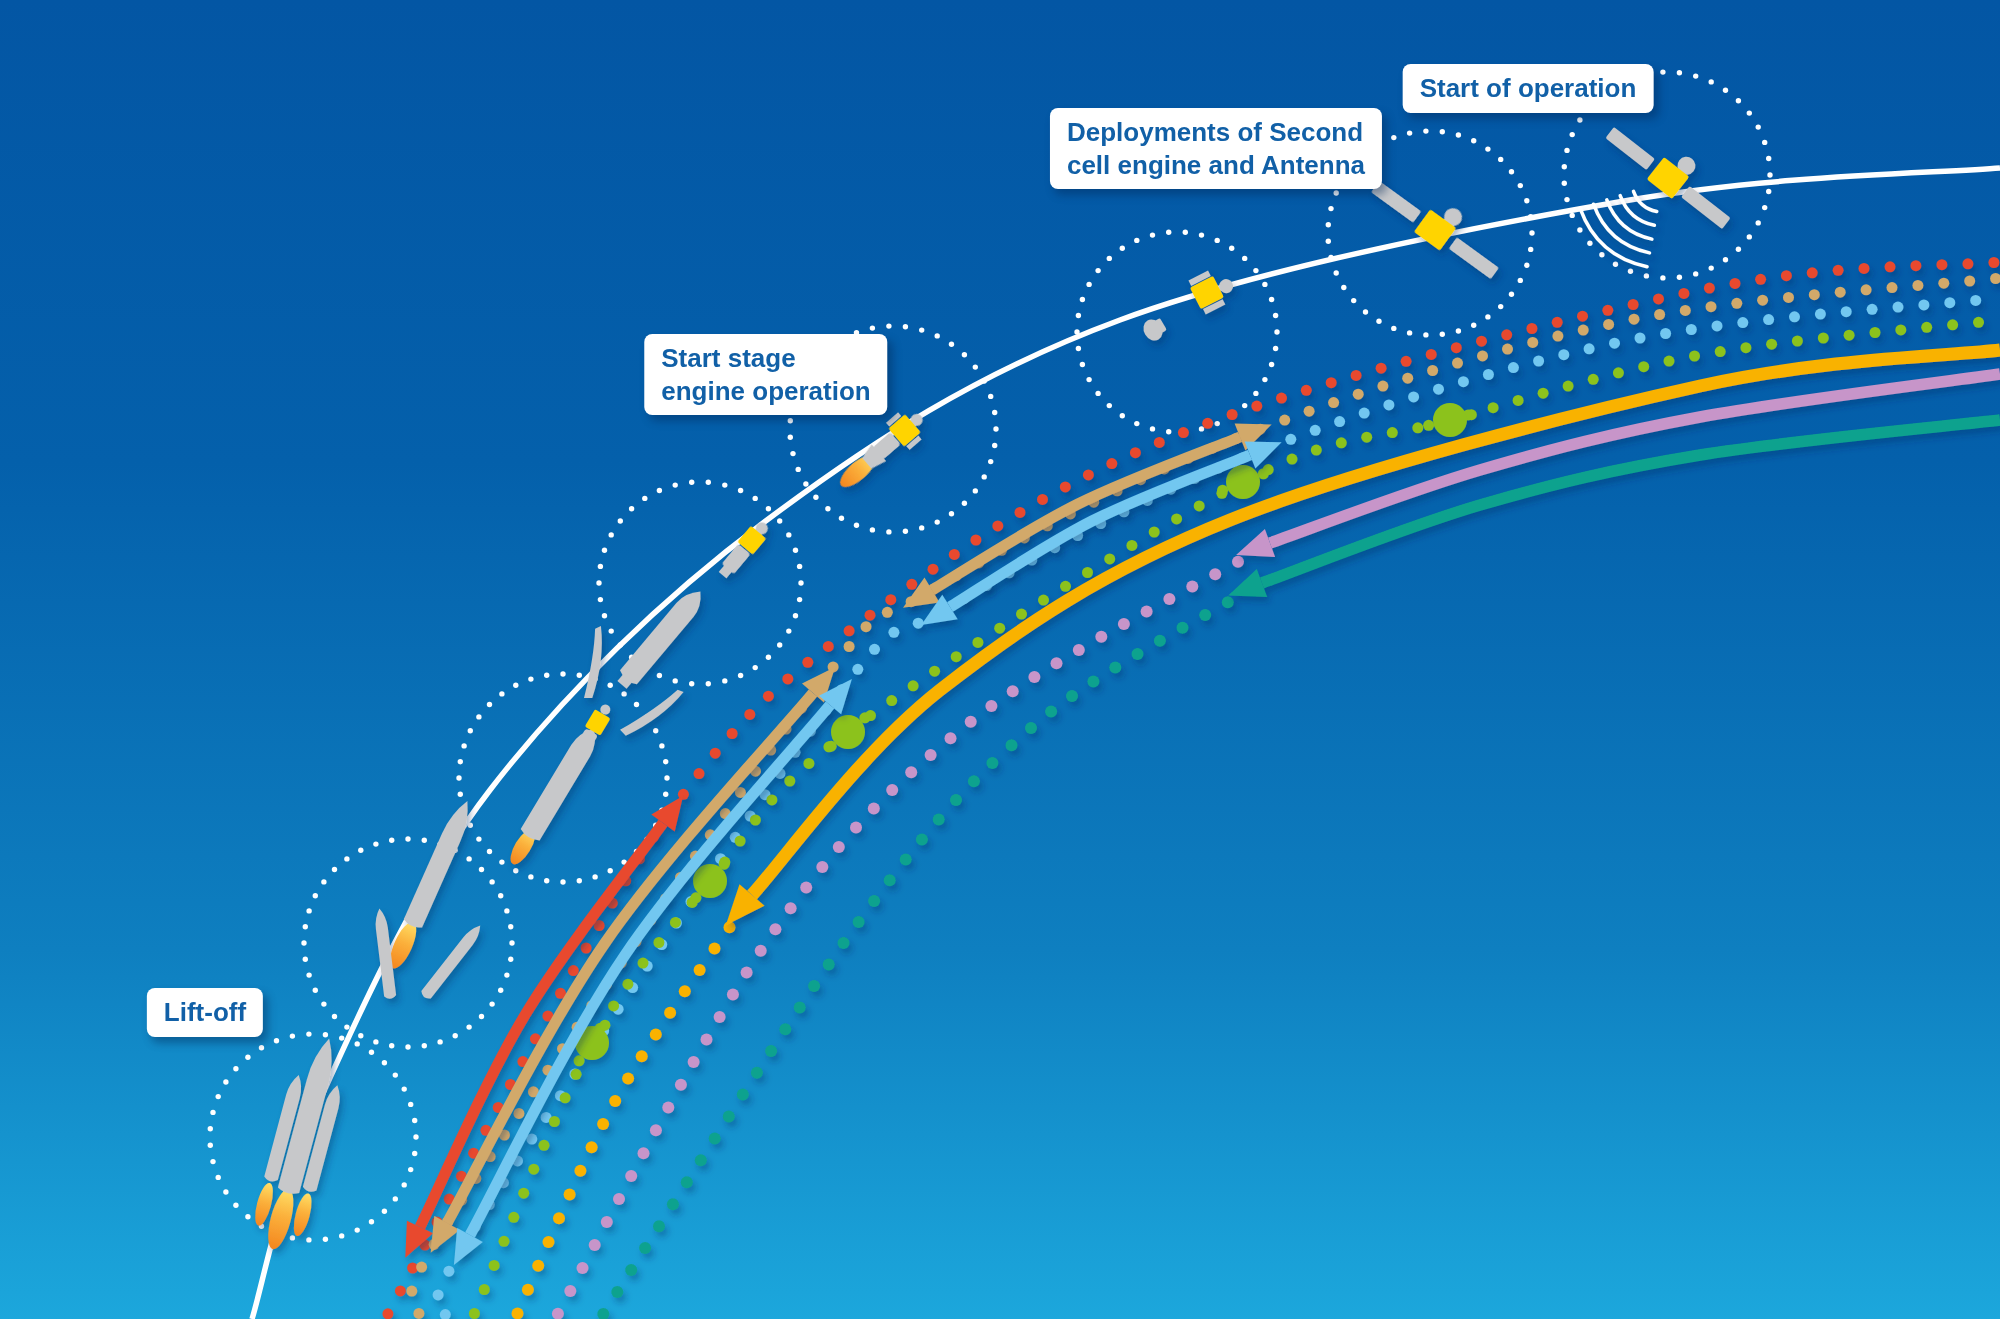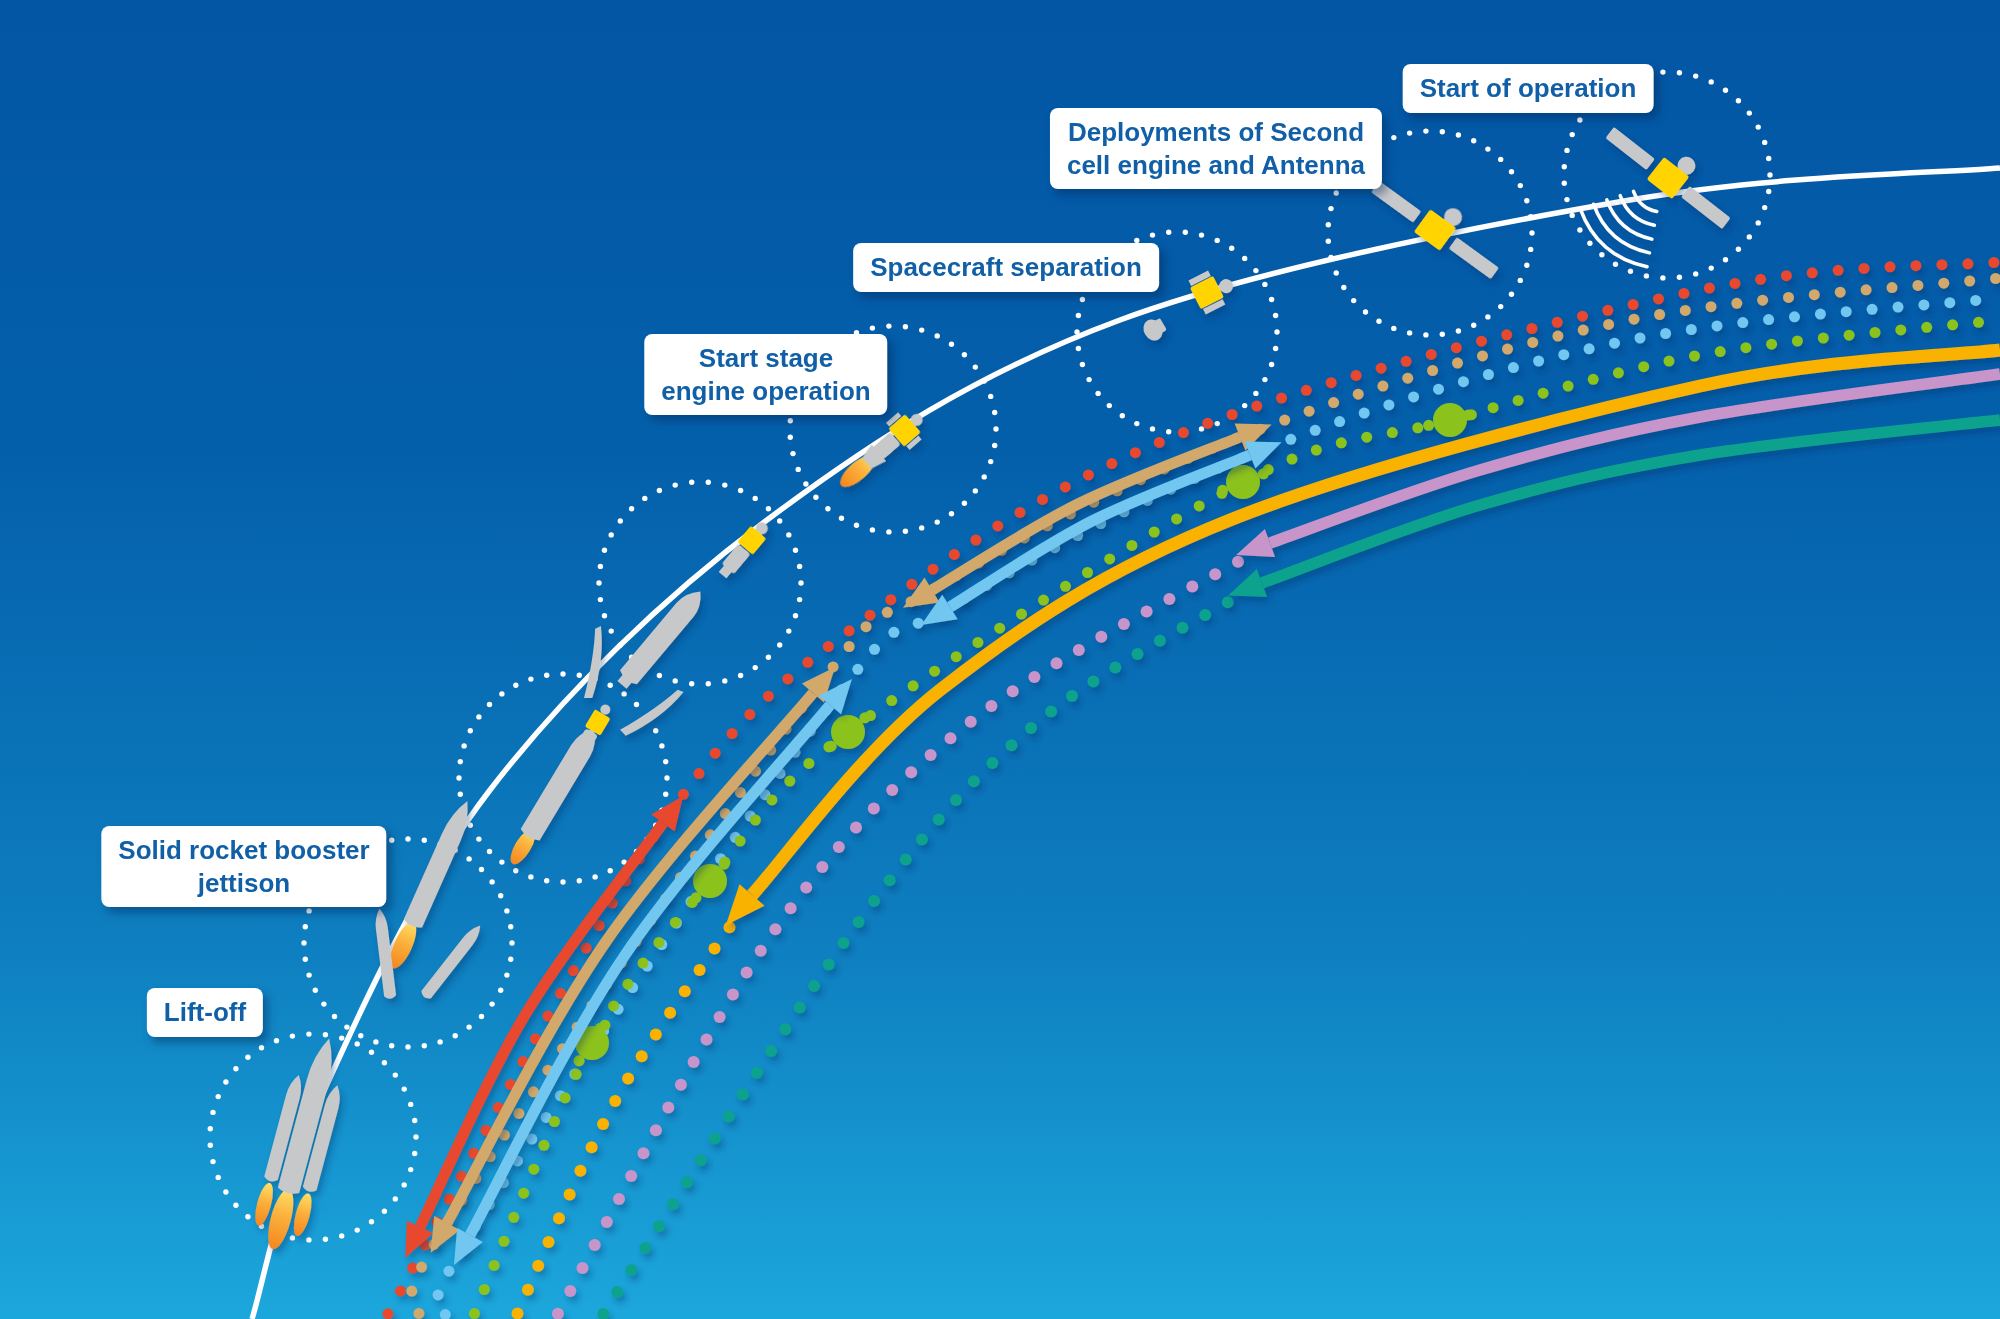--- a/index.html
+++ b/index.html
@@ -6,21 +6,21 @@
   .stage{
     position:relative;width:2000px;height:1319px;overflow:hidden;
     background:linear-gradient(180deg,#0356A4 0%,#0460AB 35%,#0E7FC0 72%,#1CA7DC 100%);
     font-family:"Liberation Sans",sans-serif;
   }
   svg.scene{position:absolute;left:0;top:0;}
   .label{
     position:absolute;transform:translateX(-50%);
     background:#FFFFFF;color:#1160A7;
     font:700 26px/1.25 "Liberation Sans",sans-serif;
-    padding:8px 17px;border-radius:8px;text-align:center;white-space:nowrap;
+    padding:8px 17px;border-radius:8px;white-space:nowrap;
     box-shadow:5px 6px 9px rgba(0,38,86,.42);
   }
   .label span{display:block;}
 </style>
 </head>
 <body>
 
 <div class="stage">
   <svg class="scene" id="scene" width="2000" height="1319" viewBox="0 0 2000 1319">
       <defs>
@@ -932,31 +932,23 @@
           <path d="M 1649.5 252.9 Q 1608.0 244.1 1593.5 204.2"></path>
           <path d="M 1647.1 266.7 Q 1597.5 256.2 1580.2 208.6"></path>
         </g>
       </g>
     </svg>
 
   <div class="label" style="left:205px;top:988px">
       <span>Lift-off</span>
       <span></span>
     </div>
-  <div class="label" style="left:244px;top:826px">
-      <span>Solid rocket booster</span>
-      <span>jettison</span>
-    </div>
   <div class="label" style="left:766px;top:334px">
       <span>Start stage</span>
       <span>engine operation</span>
-    </div>
-  <div class="label" style="left:1006px;top:243px">
-      <span>Spacecraft separation</span>
-      <span></span>
     </div>
   <div class="label" style="left:1216px;top:108px">
       <span>Deployments of Second</span>
       <span>cell engine and Antenna</span>
     </div>
   <div class="label" style="left:1528px;top:64px">
       <span>Start of operation</span>
       <span></span>
     </div>
 </div>

